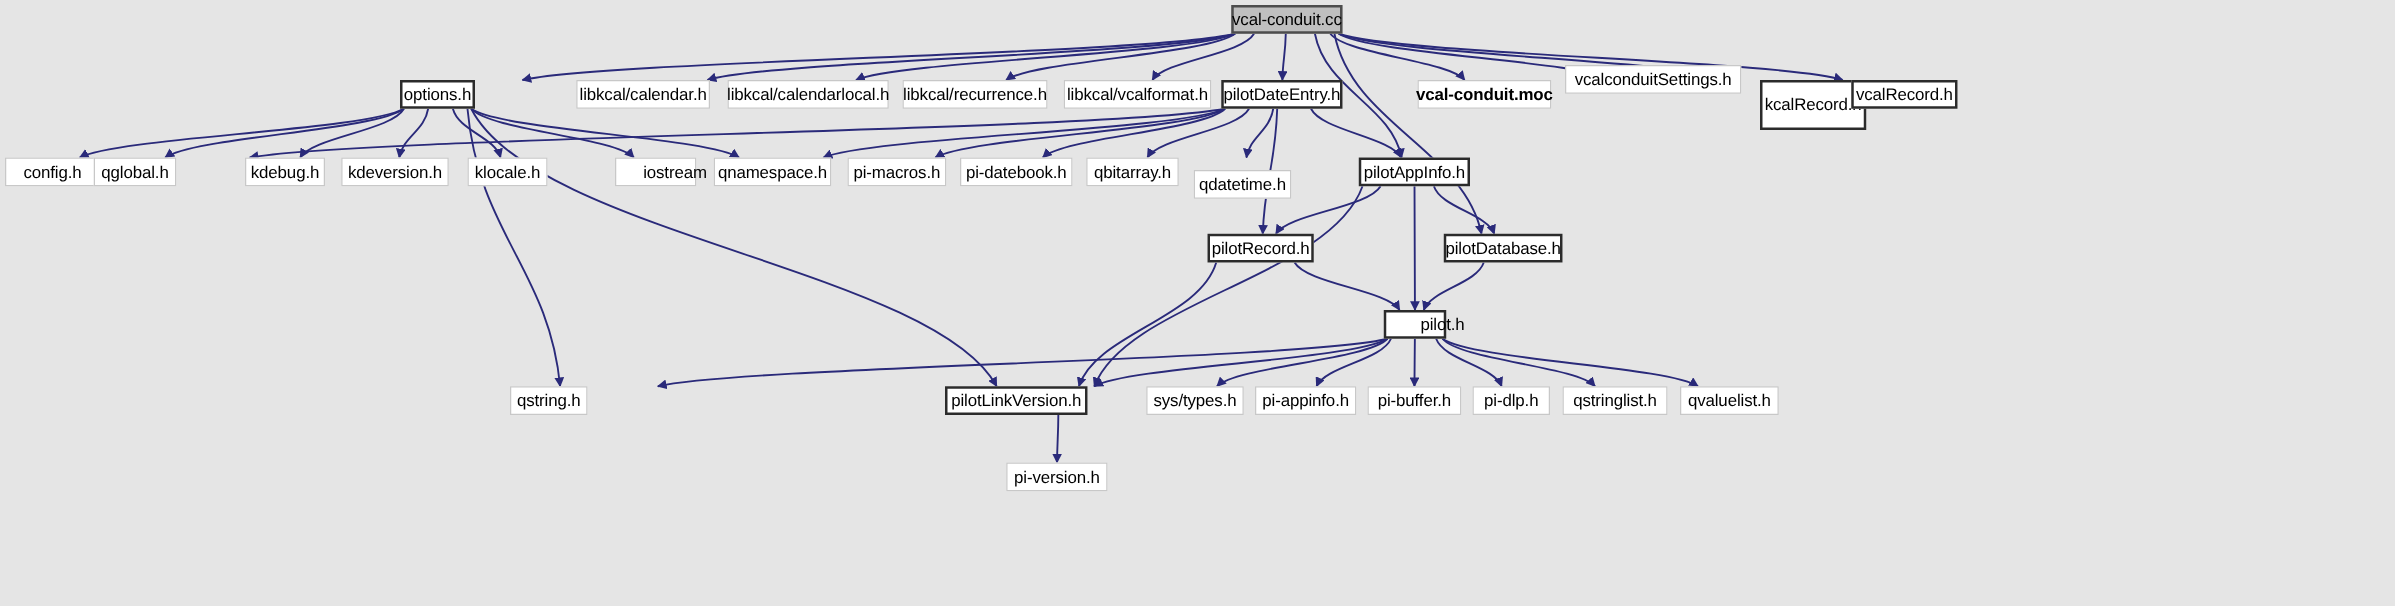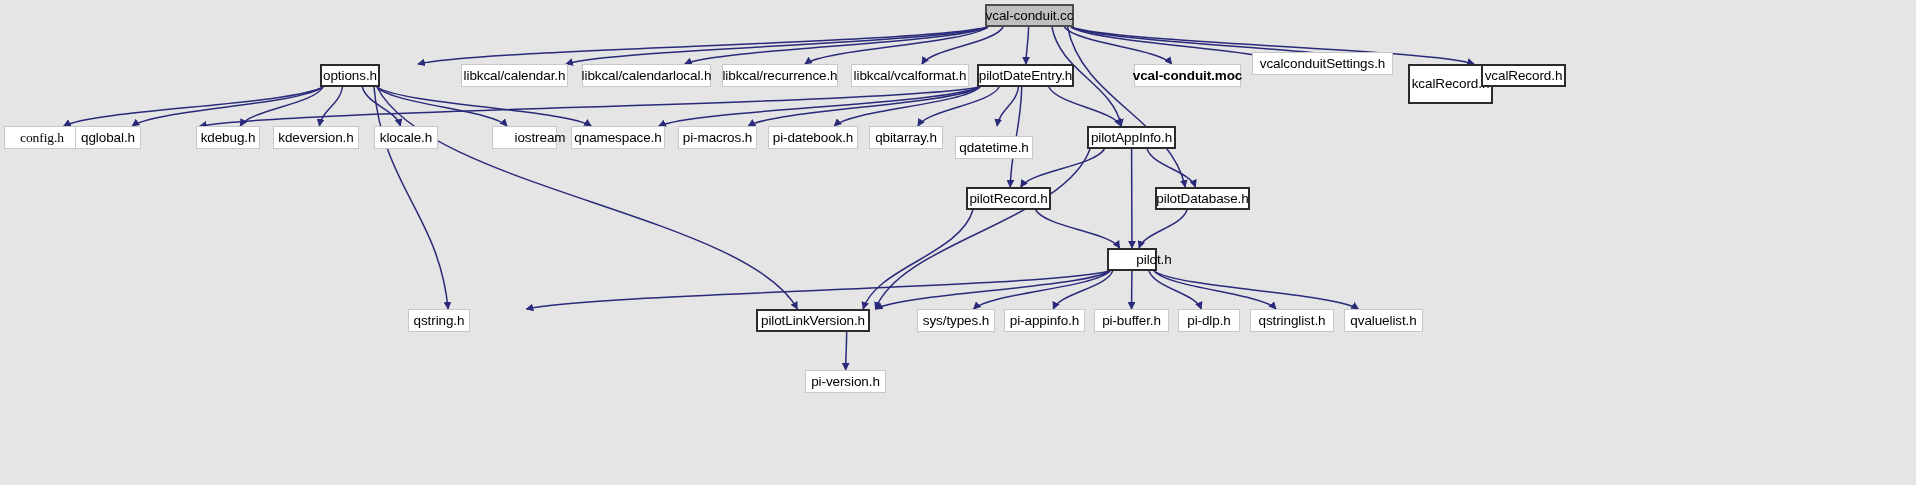--- a/index.html
+++ b/index.html
@@ -95,21 +95,21 @@
       </div>
       <div class="node" style="left: 1252px; top: 52px; width: 141px; height: 23px;">
         <span>vcalconduitSettings.h</span>
       </div>
       <div class="node strong" style="left: 1408px; top: 64px; width: 85px; height: 40px;">
         <span>kcalRecord.h</span>
       </div>
       <div class="node strong" style="left: 1481px; top: 64px; width: 85px; height: 23px;">
         <span>vcalRecord.h</span>
       </div>
-      <div class="node" style="left: 4px; top: 126px; width: 76px; height: 23px; font-family: Liberation Serif, serif;">
+      <div class="node" style="left: 4px; top: 126px; width: 76px; height: 23px;">
         <span>config.h</span>
       </div>
       <div class="node" style="left: 75px; top: 126px; width: 66px; height: 23px;">
         <span>qglobal.h</span>
       </div>
       <div class="node" style="left: 196px; top: 126px; width: 64px; height: 23px;">
         <span>kdebug.h</span>
       </div>
       <div class="node" style="left: 273px; top: 126px; width: 86px; height: 23px;">
         <span>kdeversion.h</span>

